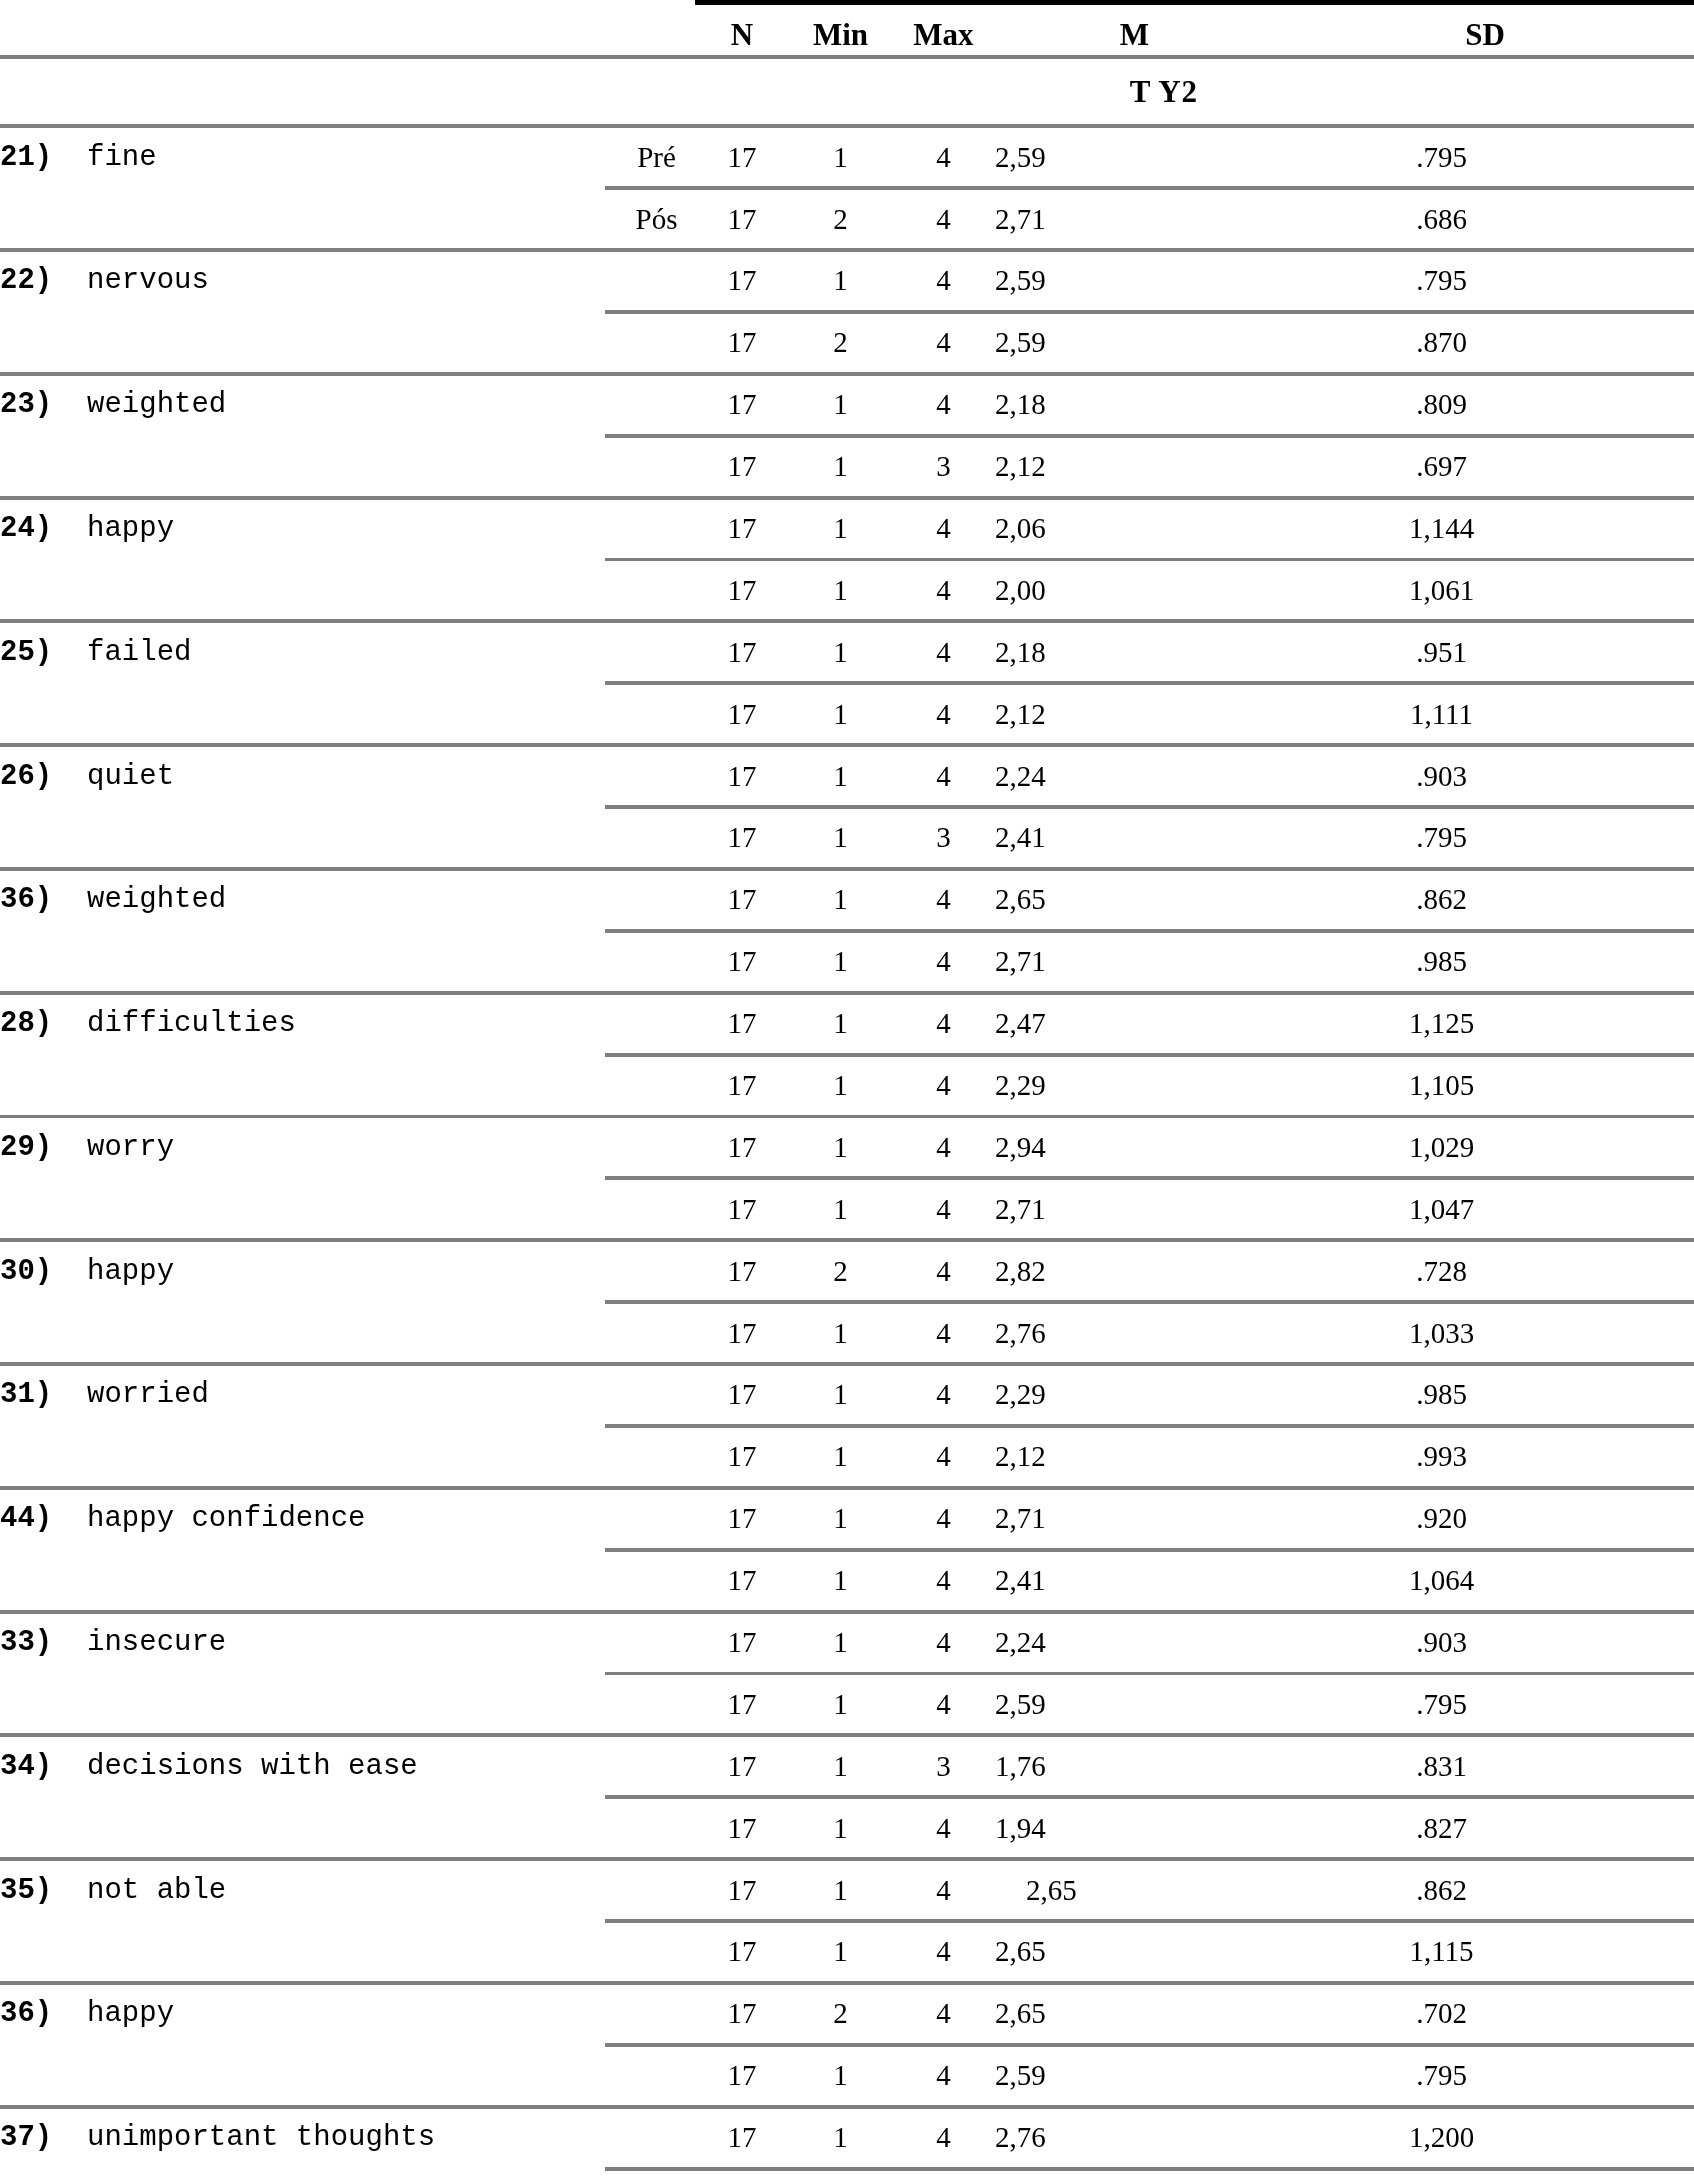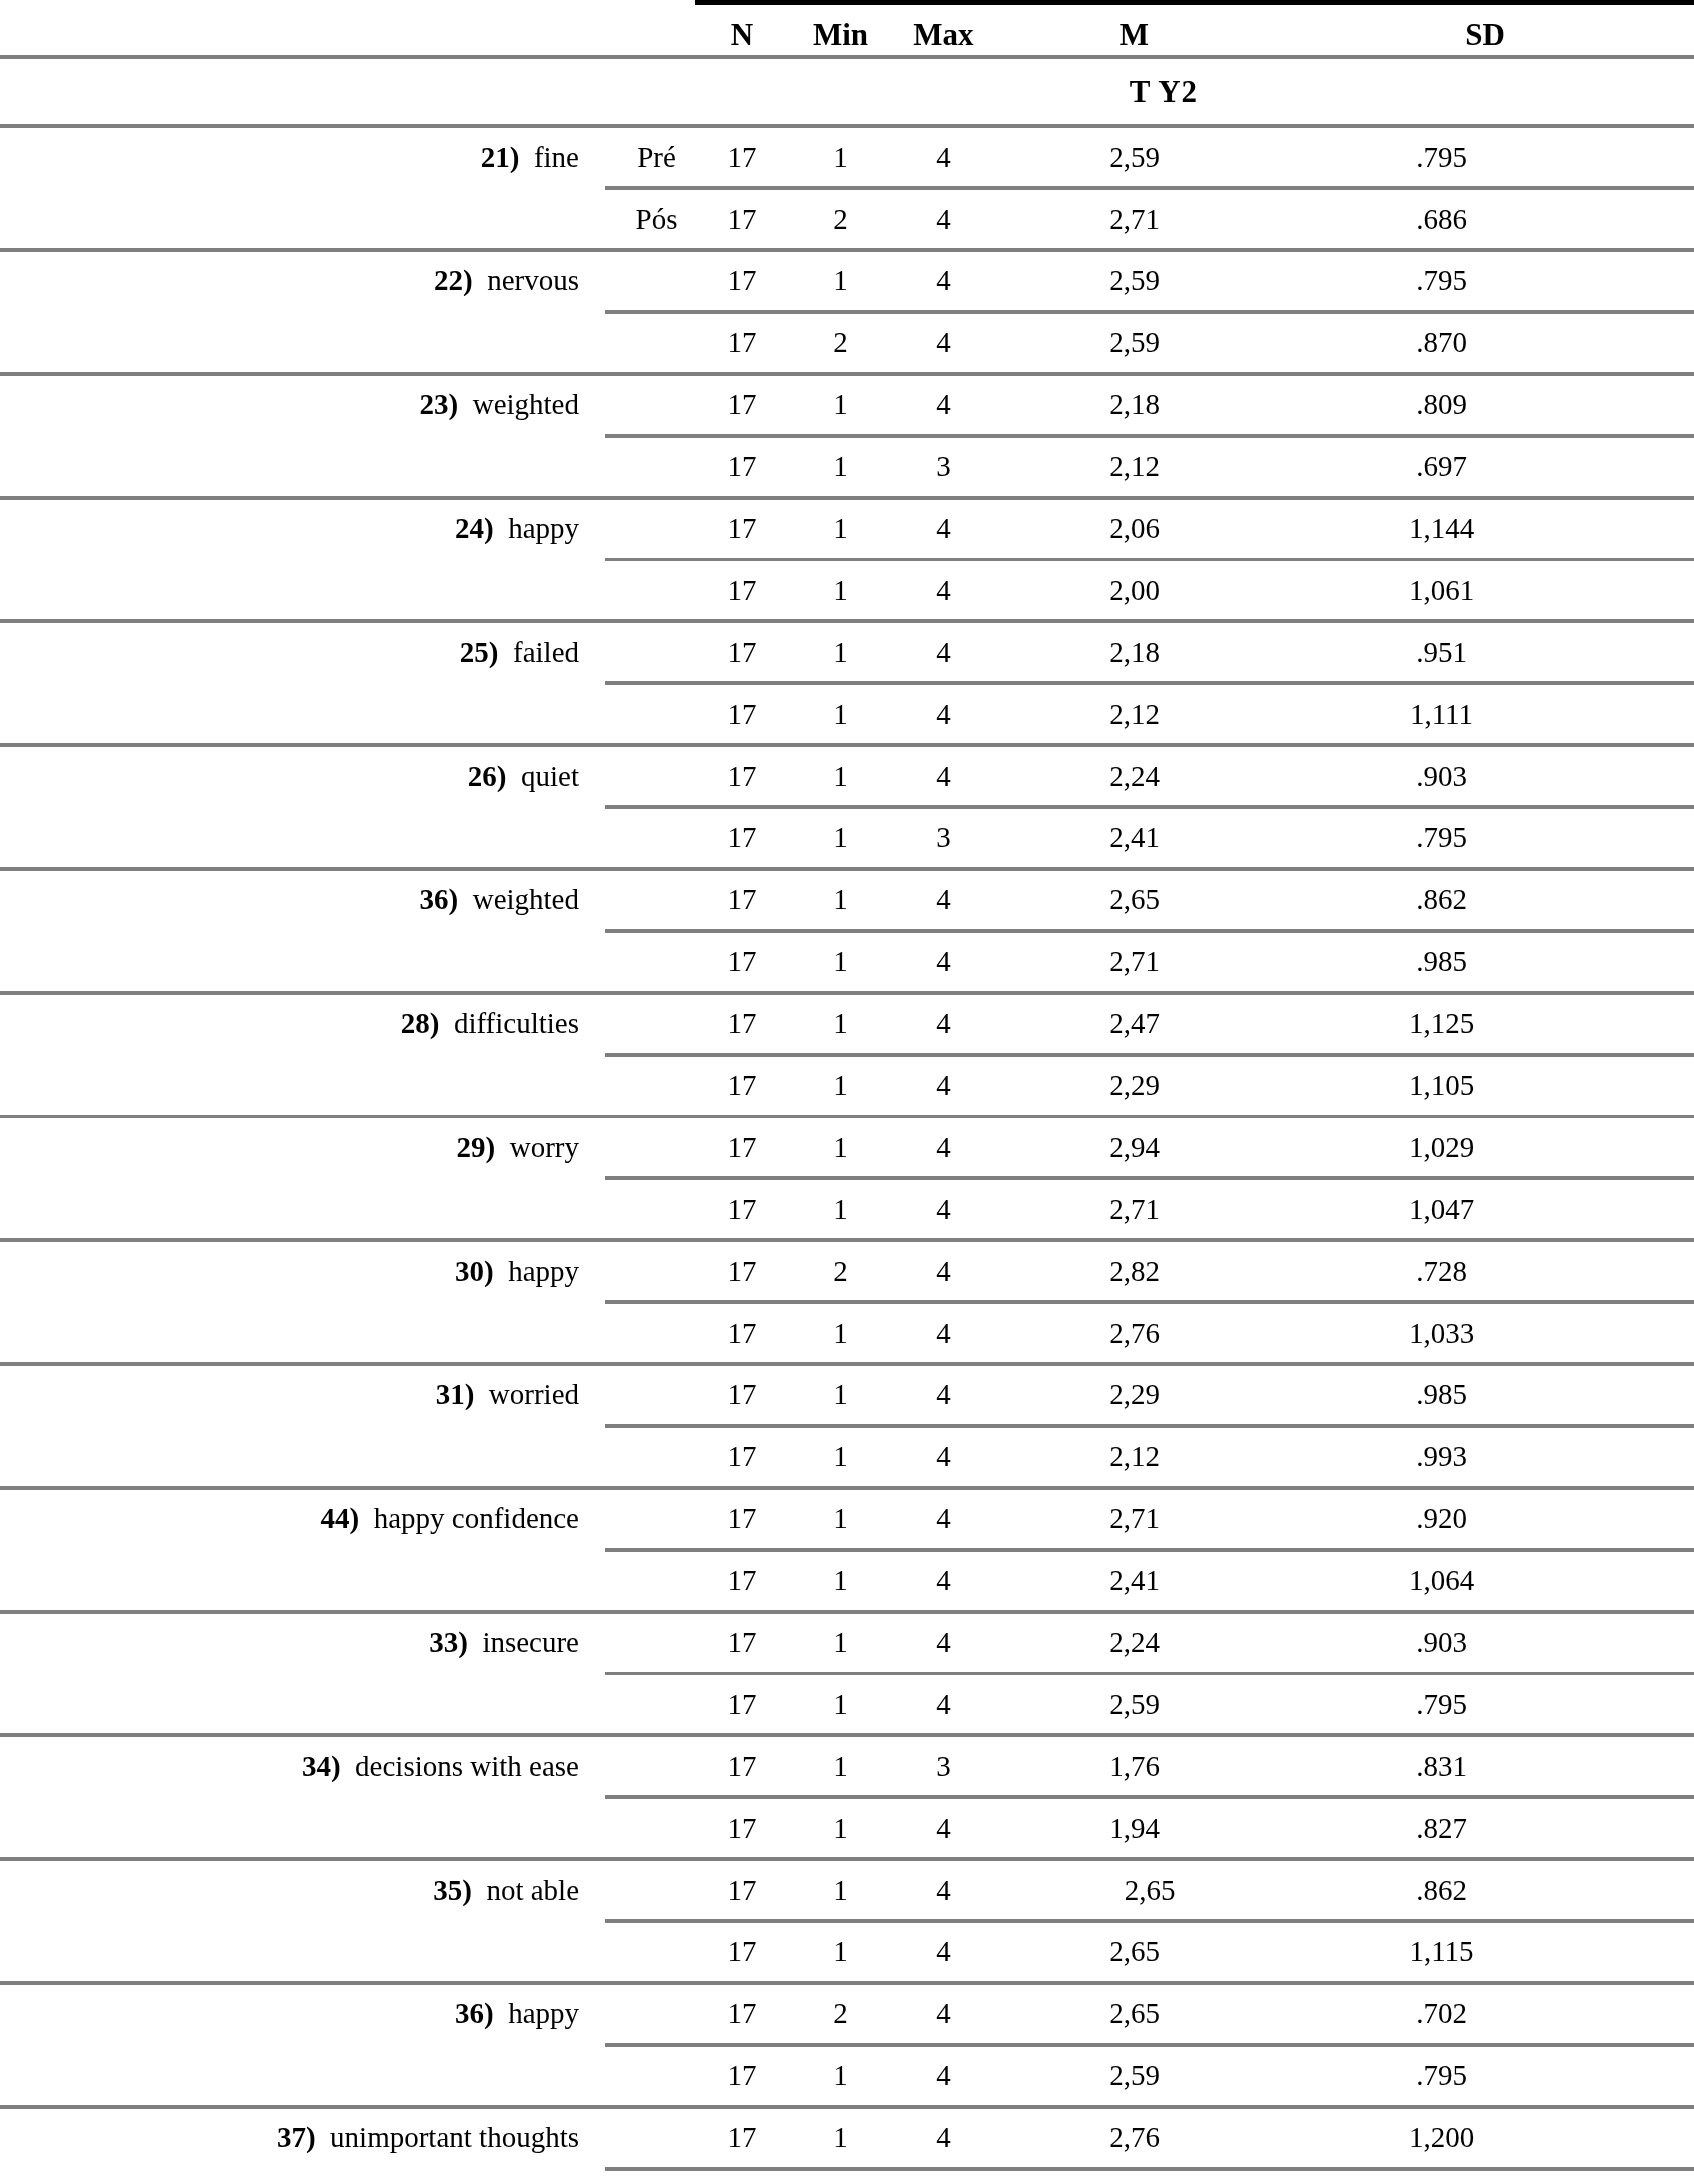--- a/index.html
+++ b/index.html
@@ -79,39 +79,40 @@
     font-weight: bold;
     font-size: 31px;
     letter-spacing: 0.9px;
   }
 
   
   tr.data-row td { height: 58px; }
   tr.data-row.first-of-item td { height: 58px; }
 
   td.cell-label {
-    text-align: right;
+    text-align: left;
     padding-right: 26px;
     white-space: nowrap;
+    font-family: Liberation Mono, monospace;
   }
   td.cell-label .num {
     font-weight: bold;
   }
   td.cell-label .txt {
     font-weight: normal;
   }
   td.cell-phase {
     text-align: center;
     padding-left: 13px;
   }
   td.cell-n, td.cell-min, td.cell-max {
     text-align: center;
   }
   td.cell-m {
-    text-align: center;
+    text-align: left;
   }
   td.cell-m.shift {
     padding-left: 31px;
   }
   td.cell-sd {
     text-align: center;
     padding-right: 87px;
   }
 </style>
 </head>

